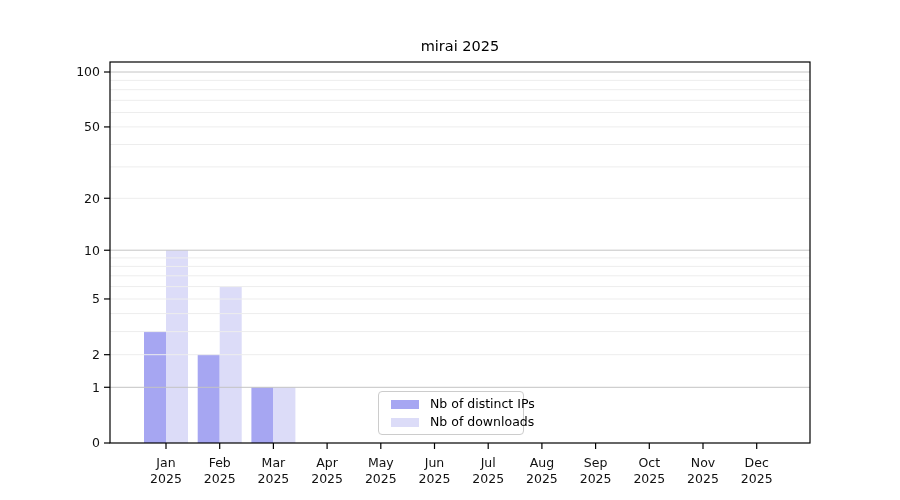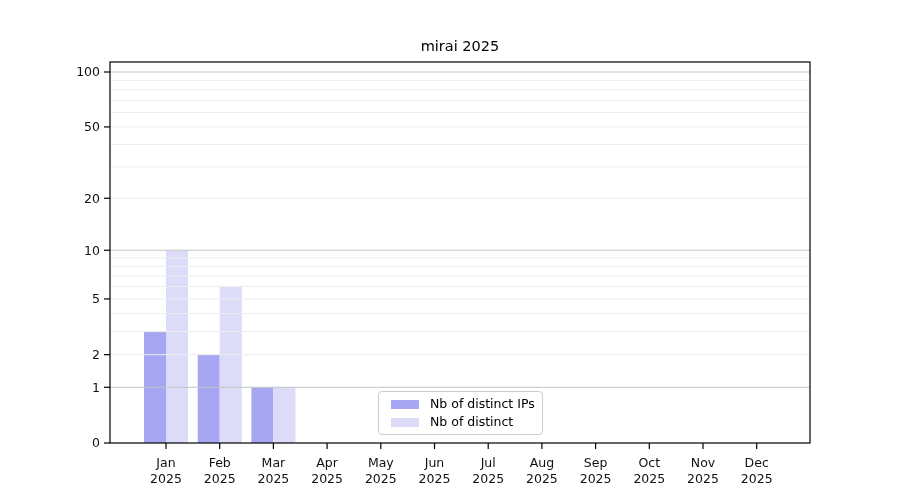--- a/index.html
+++ b/index.html
@@ -7,21 +7,21 @@
     position:relative;
     width:900px;height:500px;
     background:#ffffff;
     font-family:"DejaVu Sans","Liberation Sans",sans-serif;
     overflow:hidden;
   }
   #plot-svg{position:absolute;left:0;top:0;}
   .legend{
     position:absolute;
     left:378px;top:391px;
-    width:165px;height:44px;
+    width:146px;height:44px;
     box-sizing:border-box;
     background:#ffffff;
     border:1px solid #cccccc;
     border-radius:4px;
     display:flex;flex-direction:column;justify-content:center;
     gap:4px;
     padding:4px 8px 4px 7px;
     z-index:3;
   }
   .legend-row{display:flex;align-items:center;gap:11px;}
@@ -120,16 +120,16 @@
     <text id="chart-title" x="460" y="51" text-anchor="middle" font-size="14.5" fill="#000">mirai 2025</text>
   </svg>
 
   <div class="legend">
     <div class="legend-row">
       <span class="legend-swatch" id="swatch-0" style="background: rgb(166, 166, 242);"></span>
       <span class="legend-label">Nb of distinct IPs</span>
     </div>
     <div class="legend-row">
       <span class="legend-swatch" id="swatch-1" style="background: rgb(220, 220, 248);"></span>
-      <span class="legend-label">Nb of distinct</span>
+      <span class="legend-label">Nb of downloads</span>
     </div>
   </div>
 </div>
 
 </body></html>

